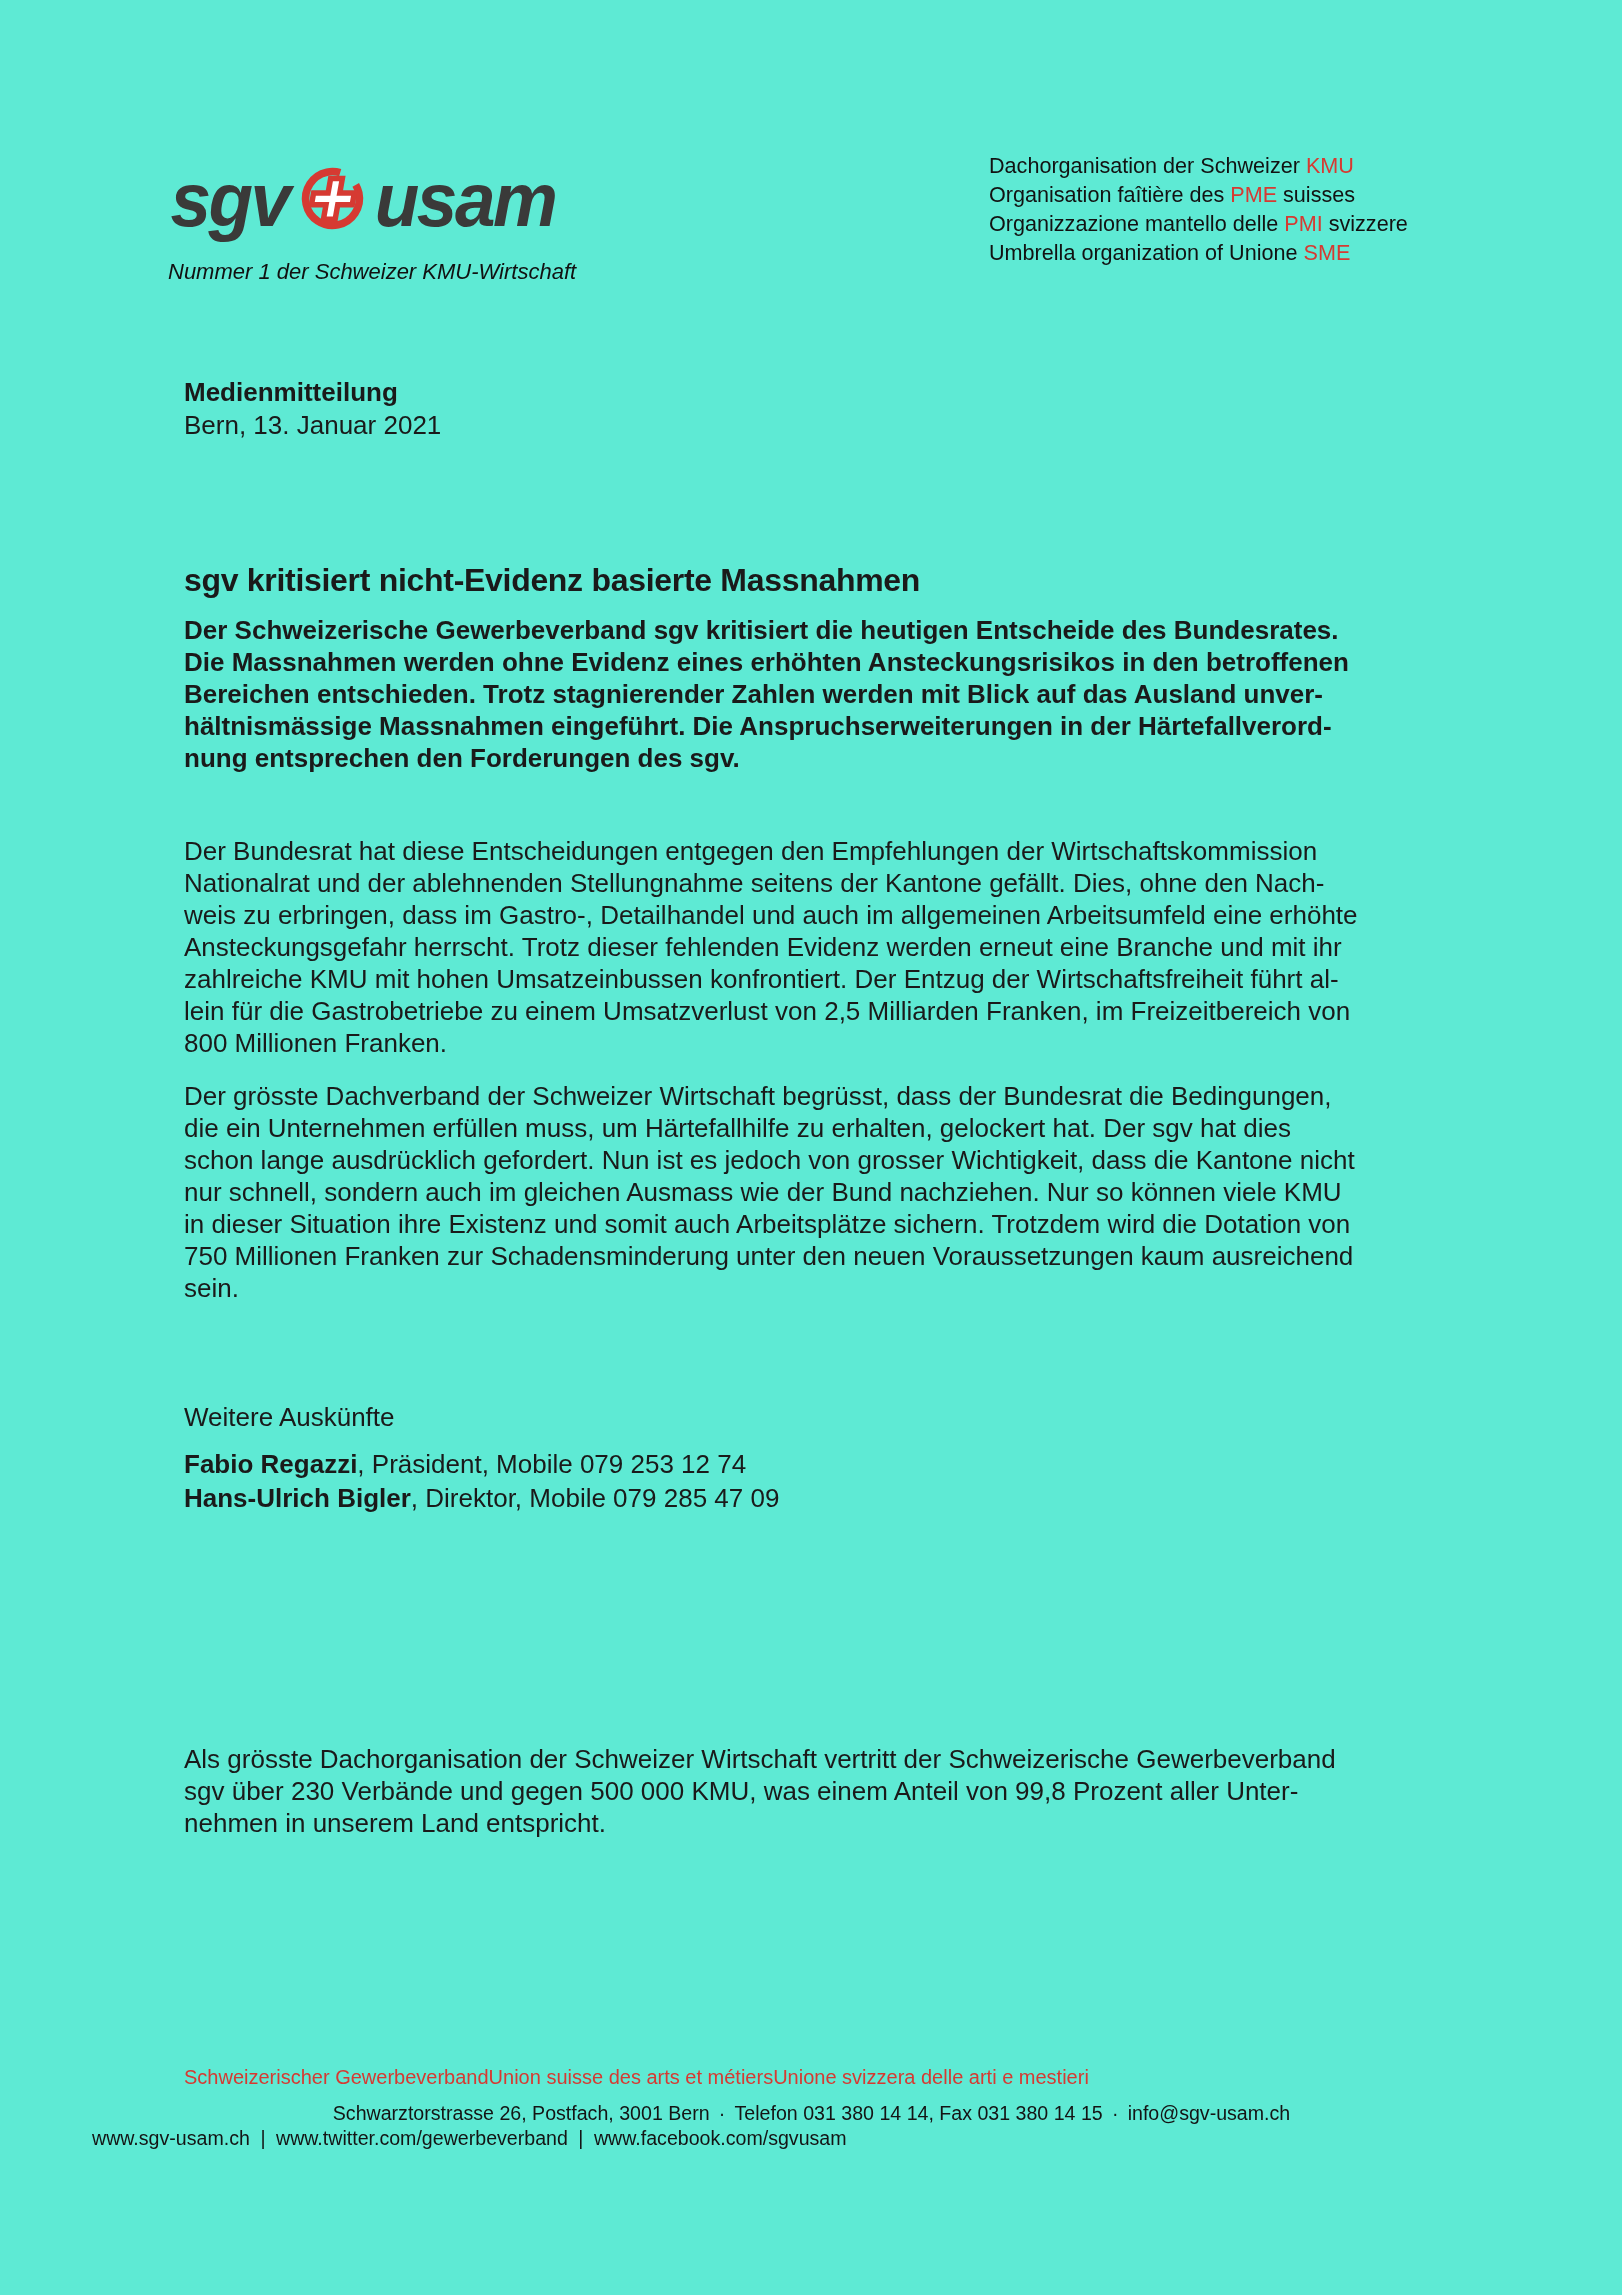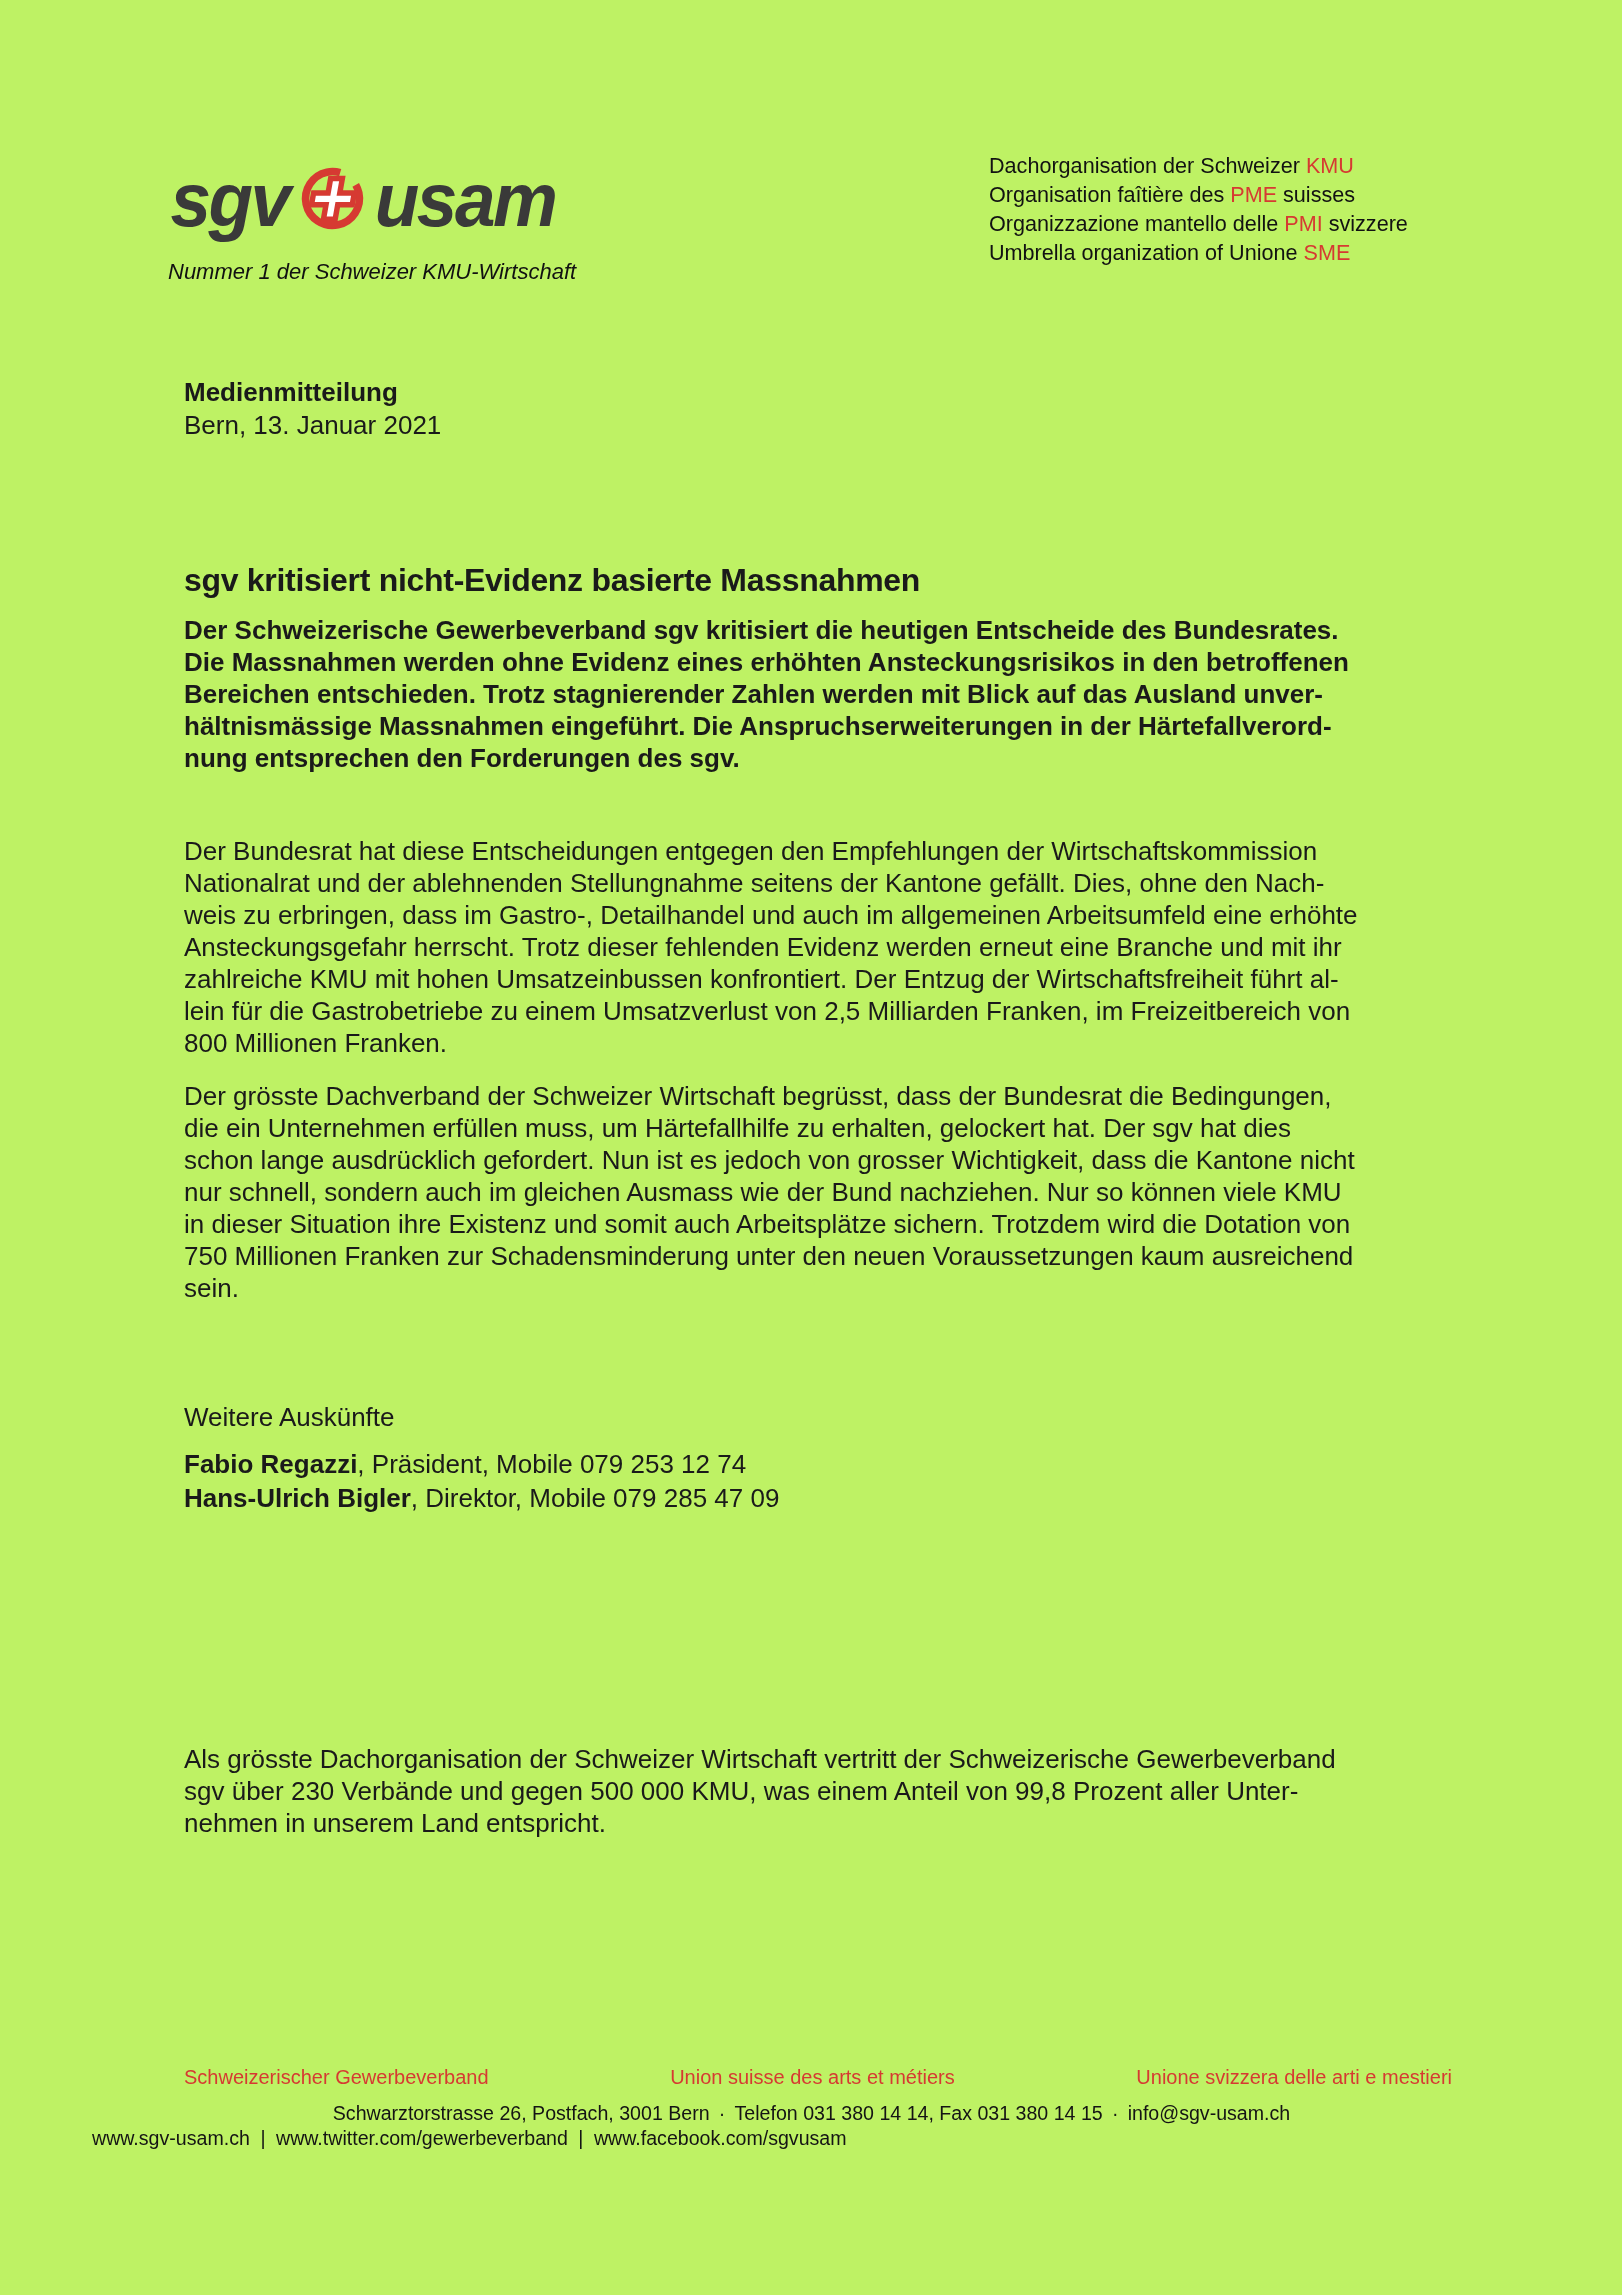--- a/index.html
+++ b/index.html
@@ -1,20 +1,20 @@
 <!DOCTYPE html>
 <html lang="de" style="--red: #d63a32;font-size:10.5px"><head>
 <meta charset="utf-8">
 <style>
   html,body{margin:0;padding:0;background:#ffffff;}
   .page{
     position:relative;
     width:1622px;
     height:2295px;
-    background:#bef264;
+    background:#5eead4;
     font-family:"Liberation Sans","DejaVu Sans",sans-serif;
     color:#1a1a1a;
     overflow:hidden;
   }
   
   .logo-block{position:absolute;left:168px;top:162px;}
   .logo-row{display:flex;align-items:center;}
   .logo-word{
     font-style:italic;
     font-weight:700;
@@ -58,21 +58,21 @@
   
   .contacts-heading{
     position:absolute;left:184px;top:1402px;
     font-size:26px;font-weight:400;
   }
   .contacts{position:absolute;left:184px;top:1447px;font-size:26px;line-height:34px;}
   .contact-name{font-weight:700;}
   
   .footer-orgs{
     position:absolute;left:184px;top:2066px;width:1268px;
-    display:flex;justify-content:space-between;
+    display:flex;justify-content:flex-start;
     font-size:20px;color:var(--red);
   }
   .footer-address{
     position:absolute;left:92px;top:2102px;width:1439px;
     text-align:center;font-size:19.6px;color:#141414;
   }
   .footer-web{
     position:absolute;left:92px;top:2127px;width:1439px;
     font-size:19.6px;color:#141414;
   }

